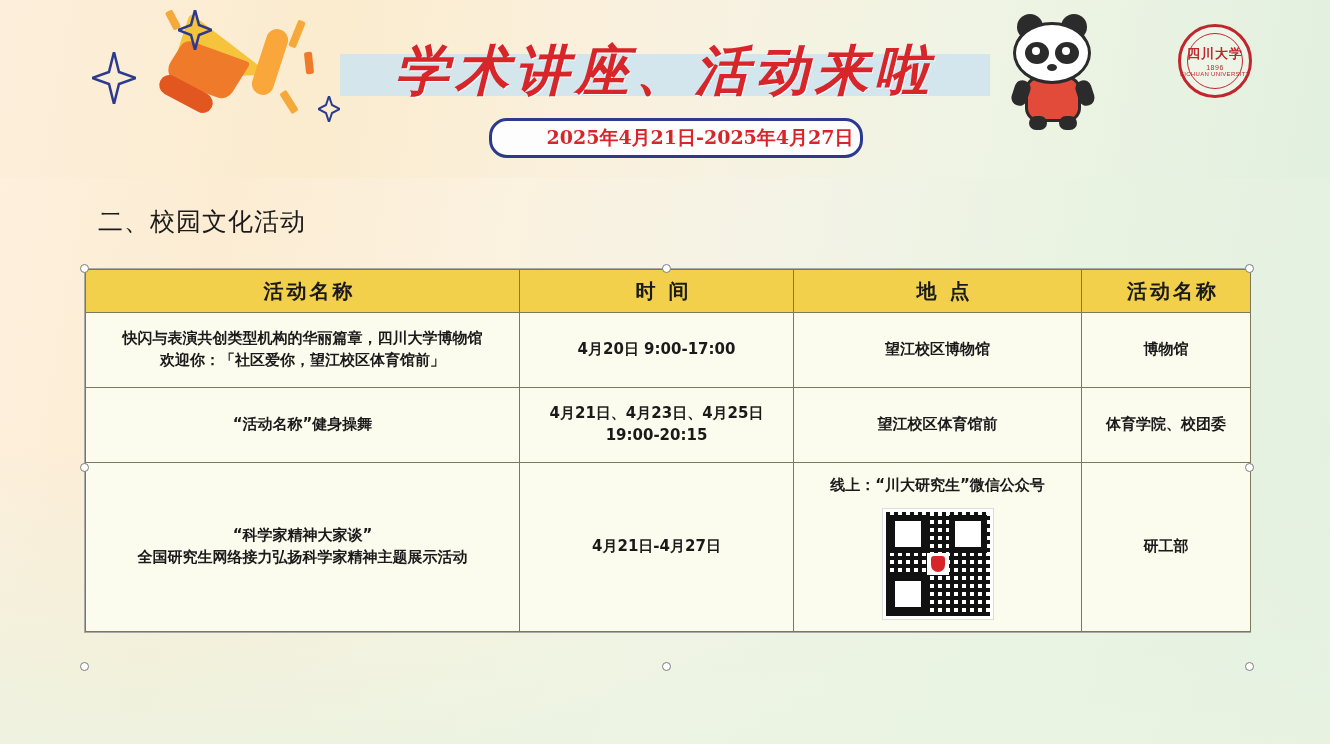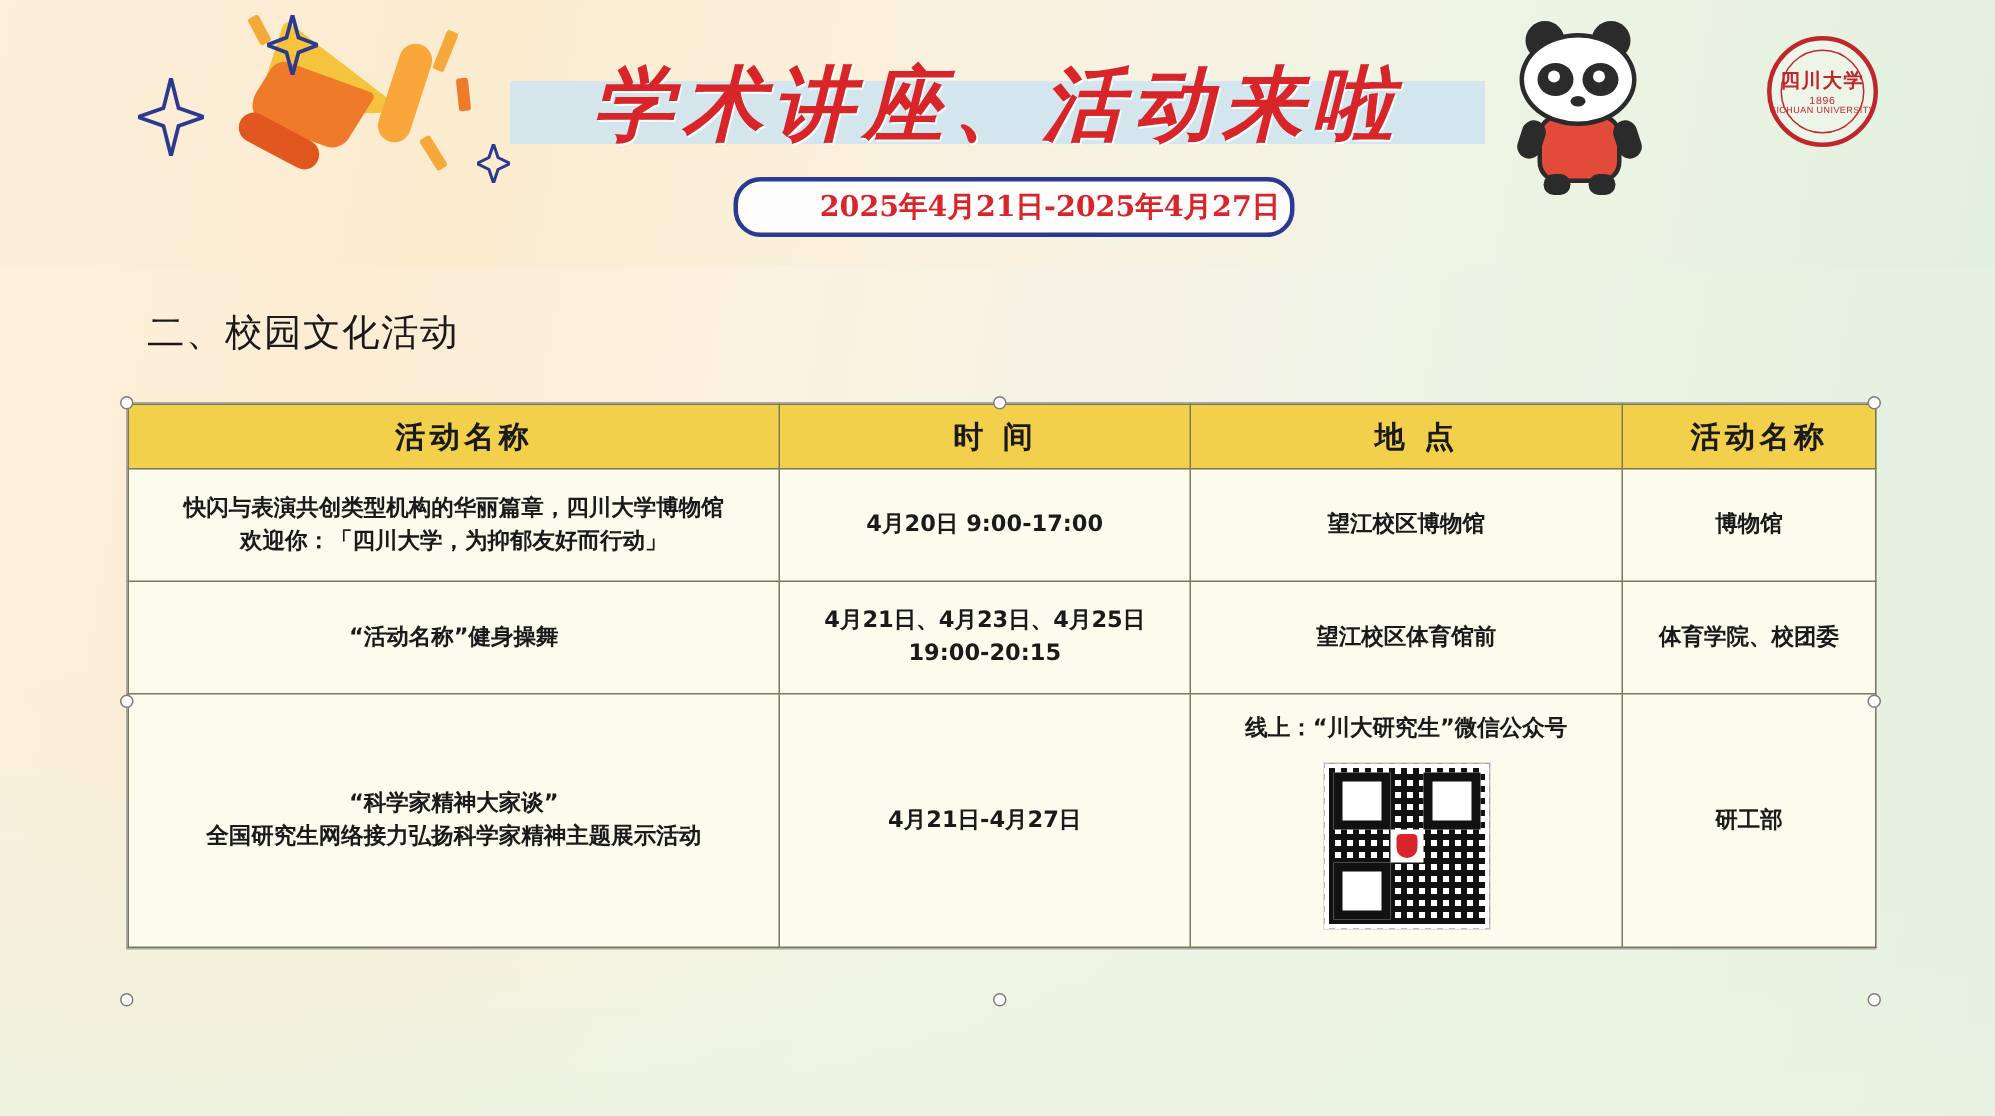--- a/index.html
+++ b/index.html
@@ -405,21 +405,21 @@
           <th>活动名称</th>
           <th>时  间</th>
           <th>地  点</th>
           <th>活动名称</th>
         </tr>
       </thead>
       <tbody>
         <tr class="row1">
           <td>
             <div>快闪与表演共创类型机构的华丽篇章，四川大学博物馆</div>
-            <div>欢迎你：「四川大学，为抑郁友好而行动」</div>
+            <div>欢迎你：「社区爱你，望江校区体育馆前」</div>
           </td>
           <td>
             <div>4月20日 9:00-17:00</div>
           </td>
           <td>望江校区博物馆</td>
           <td>博物馆</td>
         </tr>
         <tr class="row3">
           <td>
             <div>“活动名称”健身操舞</div>

